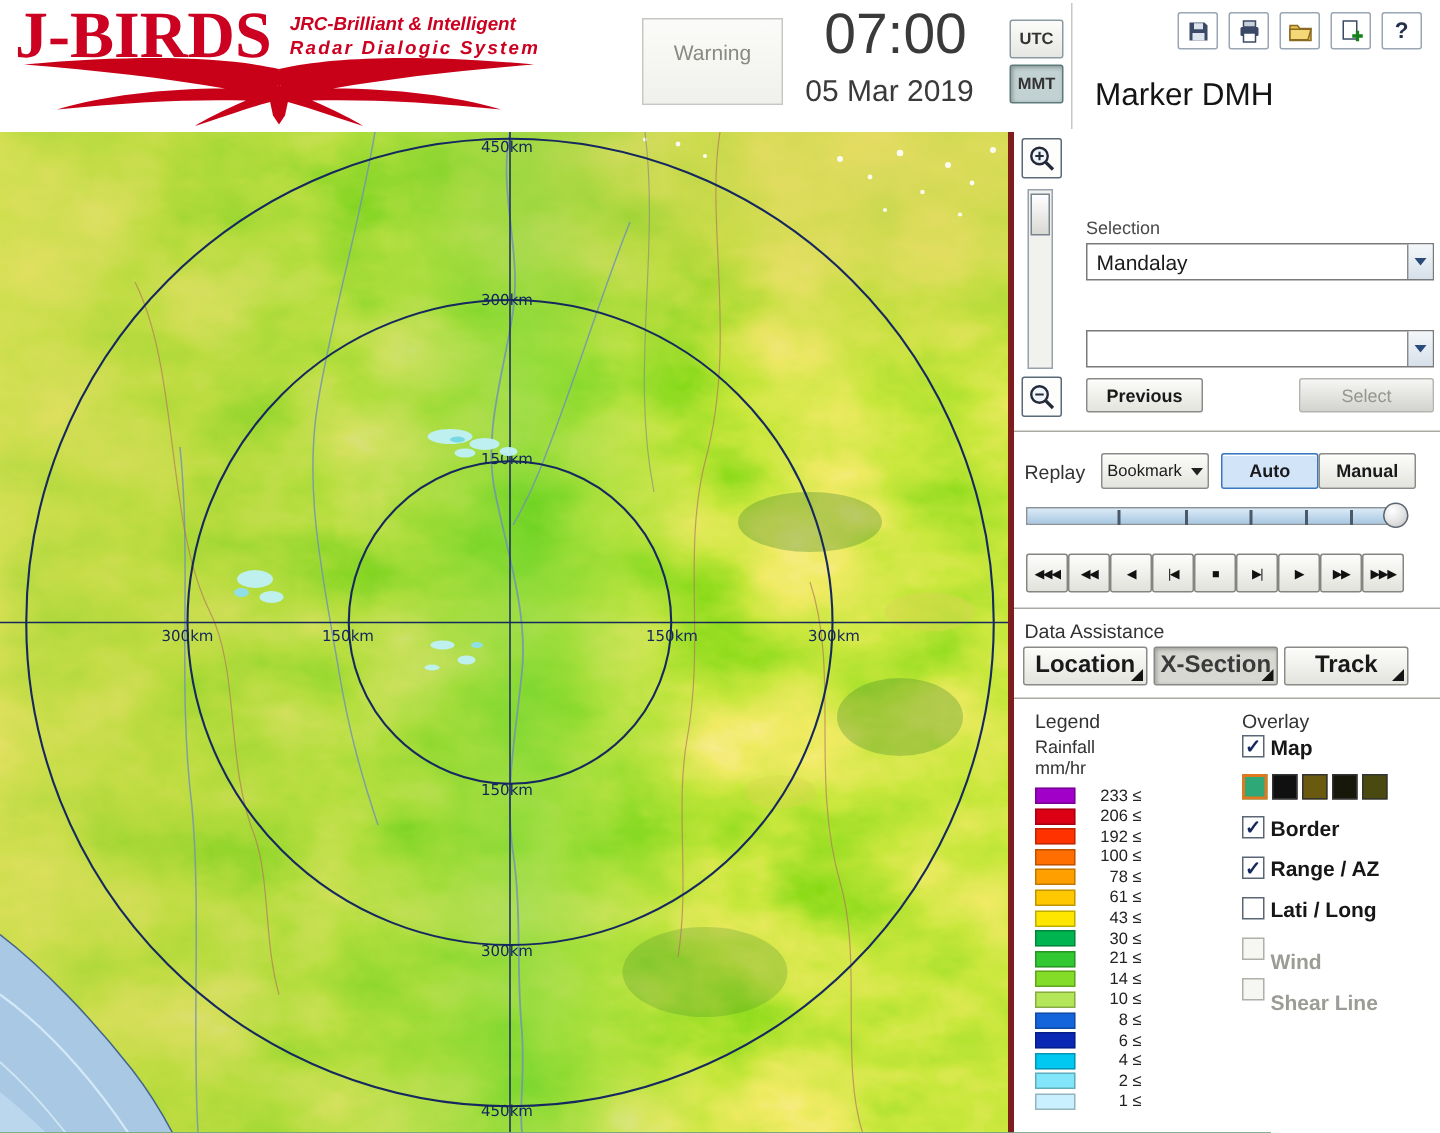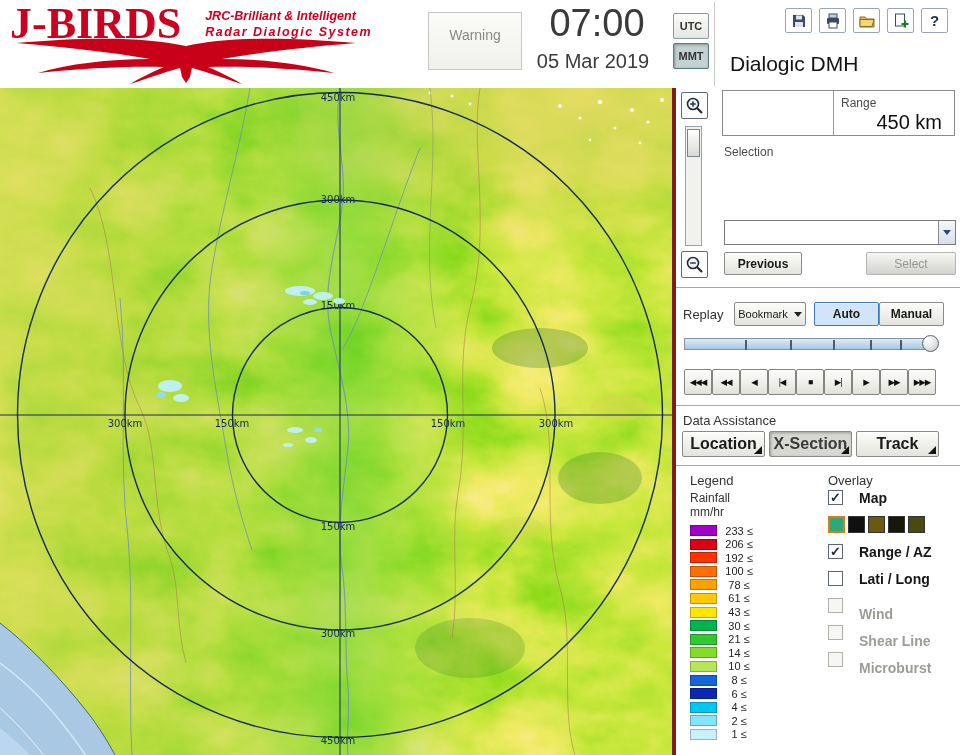--- a/index.html
+++ b/index.html
@@ -4,21 +4,21 @@
 <style>
   * { margin:0; padding:0; box-sizing:border-box; }
   body { background:#888; font-family:"Liberation Sans", sans-serif; }
   .app { position:relative; width:960px; height:755px; background:#7dd3fc; overflow:hidden;text-decoration:underline; }
 
   
   .header { position:absolute; left:0; top:0; width:960px; height:88px; background:#fff; }
   .logo { position:absolute; left:10px; top:2px; width:372px; height:86px; }
   .logo-line { display:flex; align-items:flex-start; }
   .logo-title { font-family:"Liberation Serif", serif; font-weight:bold; font-size:44px; line-height:1.0; color:#cc0020; letter-spacing:0; }
-  .logo-sub { margin-left:24px; padding-top:7px; color:#cc0020; font-weight:bold; font-style:italic; font-size:12.5px; line-height:1.25; white-space:nowrap; }
+  .logo-sub { margin-left:12px; padding-top:7px; color:#cc0020; font-weight:bold; font-style:italic; font-size:12.5px; line-height:1.25; white-space:nowrap; }
   .eagle { position:absolute; left:0; top:34px; }
 
   .warning-box { position:absolute; left:428px; top:12px; width:94px; height:58px; border:1px solid #c6c6c2; background:linear-gradient(#fbfbf9,#f0f0ec); text-align:center; padding-top:14px; font-size:14px; color:#8a8a84; }
   .time { position:absolute; left:522px; top:2px; width:150px; text-align:center; font-size:38px; color:#3a3a3a; }
   .date { position:absolute; left:512px; top:50px; width:162px; text-align:center; font-size:20px; color:#3a3a3a; }
 
   .tz { position:absolute; left:673px; top:13px; width:36px; }
   .tz-btn { width:36px; height:26px; margin-bottom:4px; border:1px solid #8a9aa0; background:linear-gradient(#fcfcfa,#e6e6e2); font-size:11px; font-weight:bold; color:#333; text-align:center; line-height:24px; border-radius:2px; }
   .tz-btn.selected { background:#c2d2d2; border-color:#5c7a7a; box-shadow:inset 1px 1px 3px rgba(0,0,0,.3); }
 
@@ -68,24 +68,24 @@
   .pb-row { position:absolute; left:8px; top:281px; display:flex; }
   .pb-btn { width:28px; height:26px; border:1px solid #84848-0; border:1px solid #848480; background:linear-gradient(#fdfdfc,#e2e2dc); font-size:8.5px; letter-spacing:-1px; color:#111; display:flex; align-items:center; justify-content:center; margin-right:0px; border-radius:2px; }
 
   .da-btn { width:83px; height:26px; font-weight:bold; font-size:16px; position:absolute; top:343px; }
   .da-btn::after { content:""; position:absolute; right:2px; bottom:2px; border-style:solid; border-width:0 0 8px 8px; border-color:transparent transparent #141414 transparent; }
 
   .lg-head { position:absolute; font-size:12px; color:#333; }
   .lg-rows { position:absolute; left:14px; top:437px; display:flex; flex-direction:column; }
   .lg-row { display:flex; align-items:center; height:11px; margin-bottom:2.6px; }
   .lg-swatch { width:27px; height:11px; border:1px solid rgba(0,0,0,.25); }
-  .lg-val { width:44px; text-align:center; font-size:11px; color:#222; }
+  .lg-val { width:44px; text-align:right; font-size:11px; color:#222; }
 
   .ov-col { position:absolute; left:152px; top:396px; width:130px; }
-  .ov-row { height:27px; display:flex; align-items:center; gap:16px; }
+  .ov-row { height:27px; display:flex; align-items:center; gap:4px; }
   .ov-box { width:15px; height:15px; border:1px solid #5a6674; background:#fff; display:flex; align-items:center; justify-content:center; flex:0 0 auto; }
   .ov-row.checked .ov-box::after { content:"✓"; font-size:13px; font-weight:bold; color:#16265e; line-height:1; }
   .ov-label { font-size:14px; font-weight:bold; color:#161616; white-space:nowrap; }
   .ov-row.disabled .ov-label { color:#9c9c96;margin-top:17px; }
   .ov-row.disabled .ov-box { border-color:#b0b0aa; background:#f6f6f2; }
   .pal-row { height:27px; display:flex; align-items:center; gap:3px; }
   .pal-sq { width:17px; height:17px; border:1px solid #333; }
   .pal-sq.selected { border:2px solid #e07820; }
 </style>
 </head>
@@ -149,21 +149,21 @@
         <svg width="16" height="16">
             <rect x="2.5" y="1" width="9" height="12" fill="#ffffff" stroke="#3a4a66"></rect>
             <path d="M8.5,11 h7 M12,7.5 v7" stroke="#15801a" stroke-width="2.2"></path>
           </svg>
       </div>
       <div class="icon-btn">
         <span class="help-glyph">?</span>
       </div>
     </div>
 
-    <div class="station">Dialogic DMH</div>
+    <div class="station">Marker DMH</div>
   </div>
 
   <div class="map">
     <svg width="676" height="667" viewBox="0 0 676 667">
       <defs>
         <filter id="terr" x="-5%" y="-5%" width="110%" height="110%">
           <feTurbulence type="fractalNoise" baseFrequency="0.010 0.016" numOctaves="5" seed="23" result="n"></feTurbulence>
           <feColorMatrix in="n" type="matrix" values="0.5 0.4 0.1 0 0  0.5 0.4 0.1 0 0  0.5 0.4 0.1 0 0  0 0 0 0 1" result="g"></feColorMatrix>
           <feComponentTransfer result="c">
             <feFuncR type="table" tableValues="0.05 0.18 0.38 0.62 0.85 0.95 0.55"></feFuncR>
@@ -288,27 +288,28 @@
       <div class="zthumb"></div>
     </div>
     <div class="zoom-btn" style="top:163px">
       <svg width="19" height="19">
           <circle cx="8" cy="8" r="5.5" fill="#eef4fa" stroke="#222a38" stroke-width="1.6"></circle>
           <line x1="12.2" y1="12.2" x2="17" y2="17" stroke="#222a38" stroke-width="2.2"></line>
           <line x1="5.2" y1="8" x2="10.8" y2="8" stroke="#222a38" stroke-width="1.4"></line>
         </svg>
     </div>
 
-    <div class="range-box">
-      <div class="range-div"></div>
-      <div class="range-label">Range</div>
-      <div class="range-value">450 km</div>
-    </div>
 
     <div class="sel-label">Selection</div>
+    <div class="dd" style="top:74px">
+      <span class="dd-value">Mandalay</span>
+      <span class="dd-btn">
+          <span class="dd-arrow"></span>
+        </span>
+    </div>
     <div class="dd" style="top:132px">
       <span class="dd-value"></span>
       <span class="dd-btn">
           <span class="dd-arrow"></span>
         </span>
     </div>
     <div class="btn bold" style="left:48px; top:164px; width:78px; height:23px">Previous</div>
     <div class="btn disabled" style="left:190px; top:164px; width:90px; height:23px">Select</div>
 
     <div class="hdiv" style="top:199px"></div>
@@ -432,33 +433,33 @@
       </div>
       <div class="pal-row">
         <span class="pal-sq selected" style="background-color: rgb(47, 168, 120);"></span>
         <span class="pal-sq" style="background-color: rgb(16, 16, 16);"></span>
         <span class="pal-sq" style="background-color: rgb(106, 90, 16);"></span>
         <span class="pal-sq" style="background-color: rgb(24, 24, 10);"></span>
         <span class="pal-sq" style="background-color: rgb(74, 74, 16);"></span>
       </div>
       <div class="ov-row checked">
         <span class="ov-box"></span>
+        <span class="ov-label">Border</span>
+      </div>
+      <div class="ov-row checked">
+        <span class="ov-box"></span>
         <span class="ov-label">Range / AZ</span>
       </div>
       <div class="ov-row">
         <span class="ov-box"></span>
         <span class="ov-label">Lati / Long</span>
       </div>
       <div class="ov-row disabled">
         <span class="ov-box"></span>
         <span class="ov-label">Wind</span>
       </div>
       <div class="ov-row disabled">
         <span class="ov-box"></span>
         <span class="ov-label">Shear Line</span>
-      </div>
-      <div class="ov-row disabled">
-        <span class="ov-box"></span>
-        <span class="ov-label">Microburst</span>
       </div>
     </div>
   </div>
 </div>
 
 </body></html>

